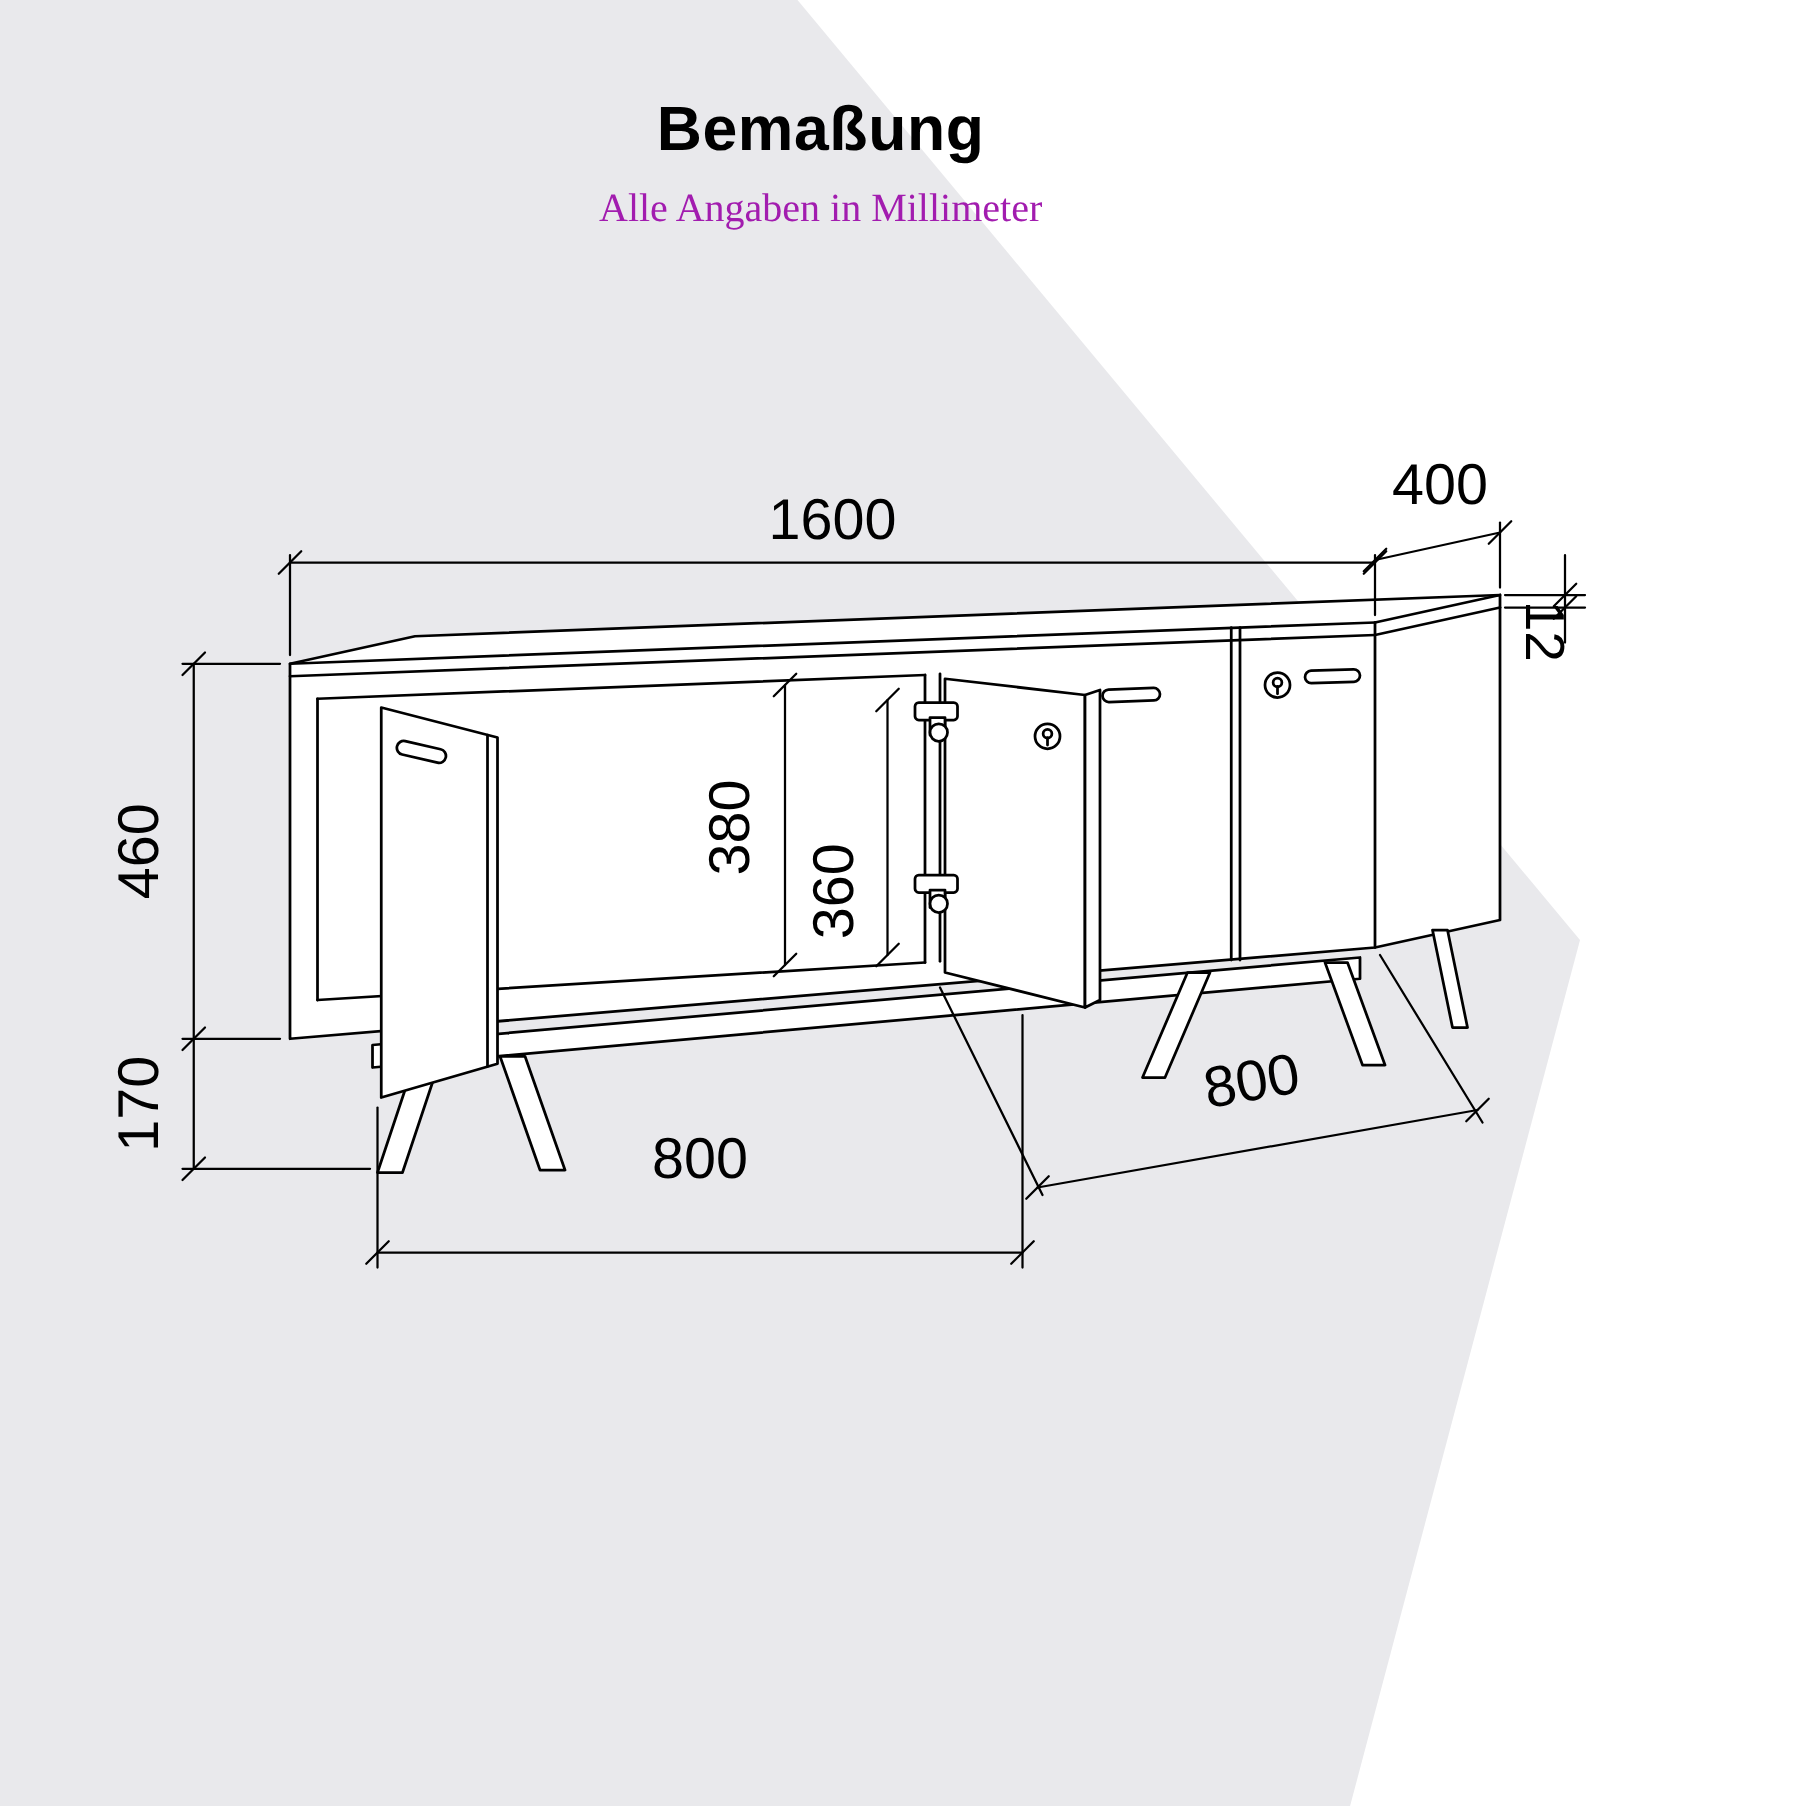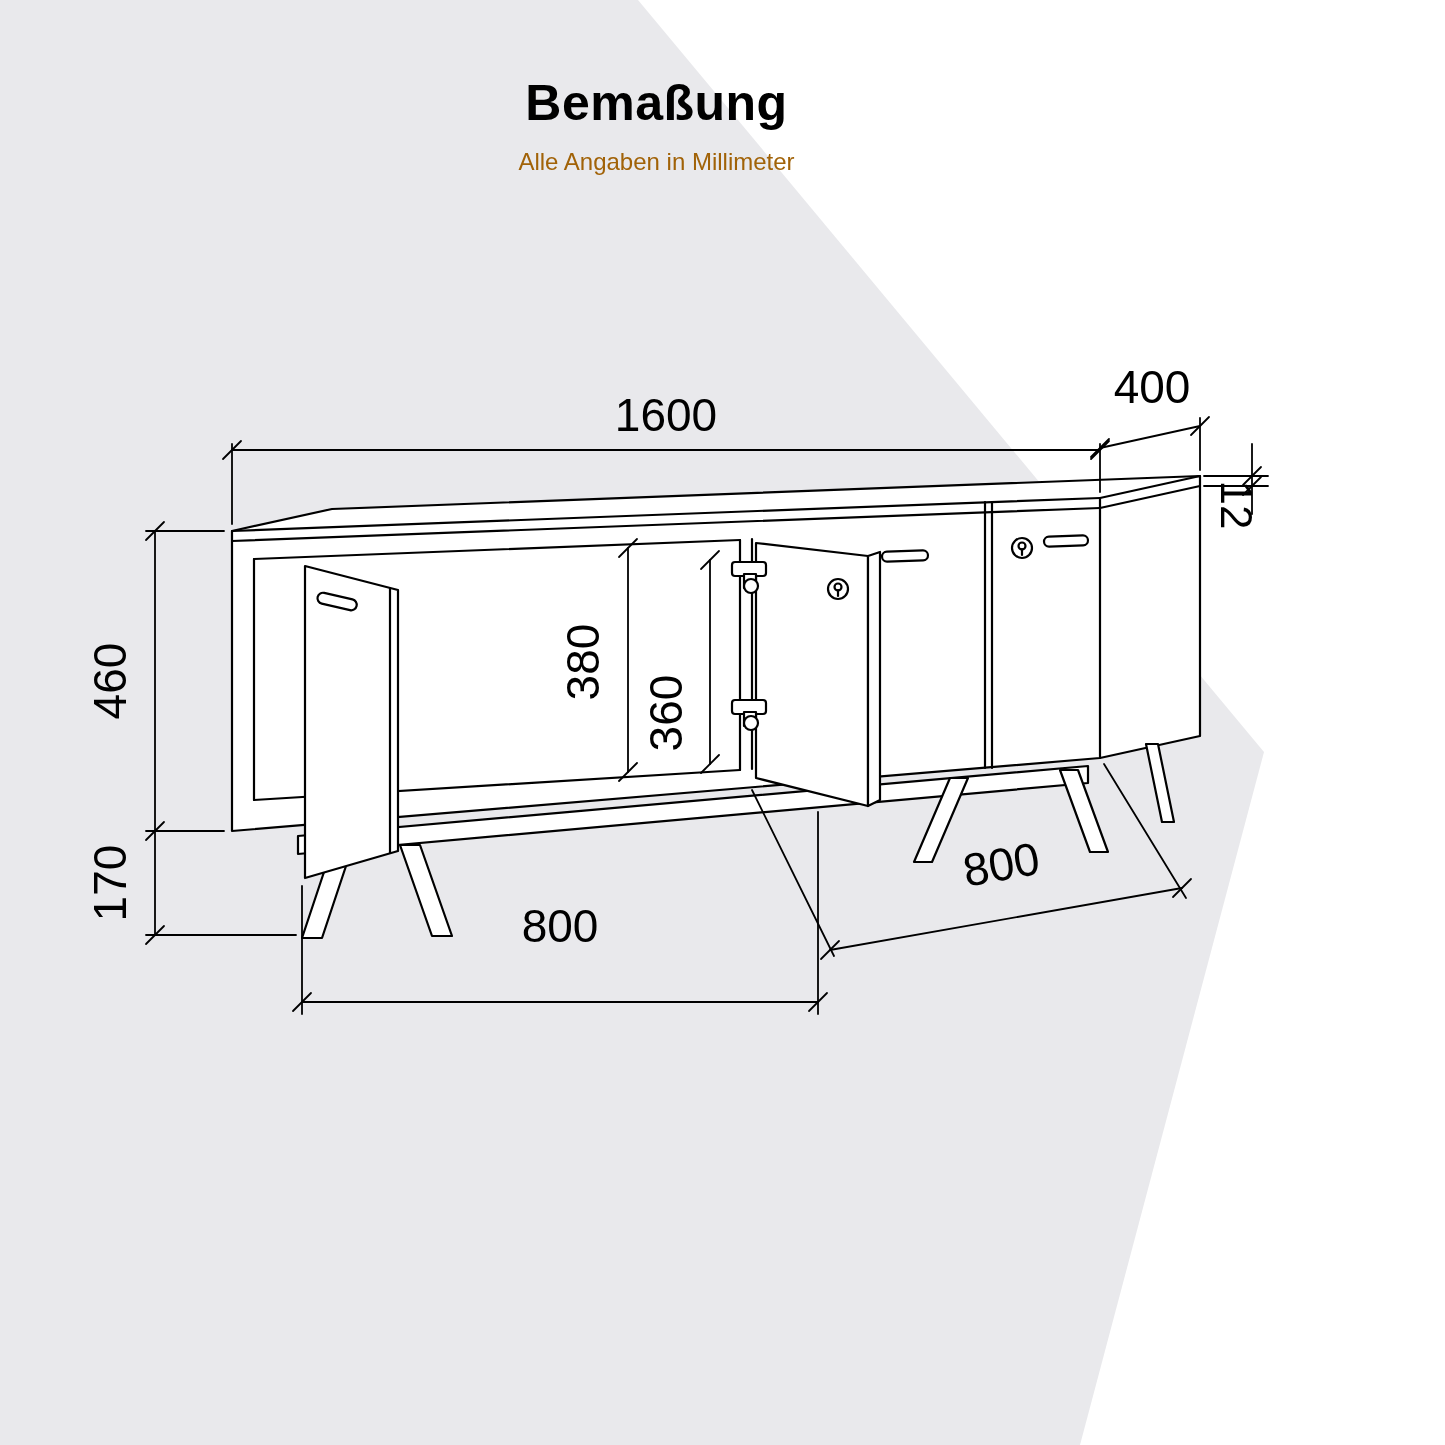--- a/index.html
+++ b/index.html
@@ -1,20 +1,20 @@
 <!DOCTYPE html>
 <html><head>
 <meta charset="utf-8">
 <style>
   html,body{margin:0;padding:0;background:#ffffff;}
   .page{position:relative;width:1313px;height:1445px;background:#ffffff;overflow:hidden;
         font-family:"Liberation Sans",sans-serif;}
   .header{position:absolute;top:74px;left:0;width:100%;text-align:center;z-index:5;}
   .header h1{margin:0;font-size:50px;font-weight:bold;color:#000;letter-spacing:0.5px;}
-  .header p{margin:16px 0 0 0;font-size:24px;font-weight:normal;color:#a16207;}
+  .header p{margin:16px 0 0 0;font-size:32px;font-weight:normal;color:#a21caf;font-family:Liberation Serif, serif;}
   svg.drawing{position:absolute;left:0;top:0;}
   .ln{fill:none;stroke:#000;stroke-width:2.2;stroke-linecap:round;stroke-linejoin:round;}
   .fw{fill:#ffffff;stroke:#000;stroke-width:2.2;stroke-linejoin:round;}
   .dim{fill:none;stroke:#000;stroke-width:1.8;stroke-linecap:round;}
   .dim-label{font-family:"Liberation Sans",sans-serif;font-size:46px;fill:#000;text-anchor:middle;}
   .dim-label.small{font-size:44px;}
 </style>
 </head>
 <body>
 

